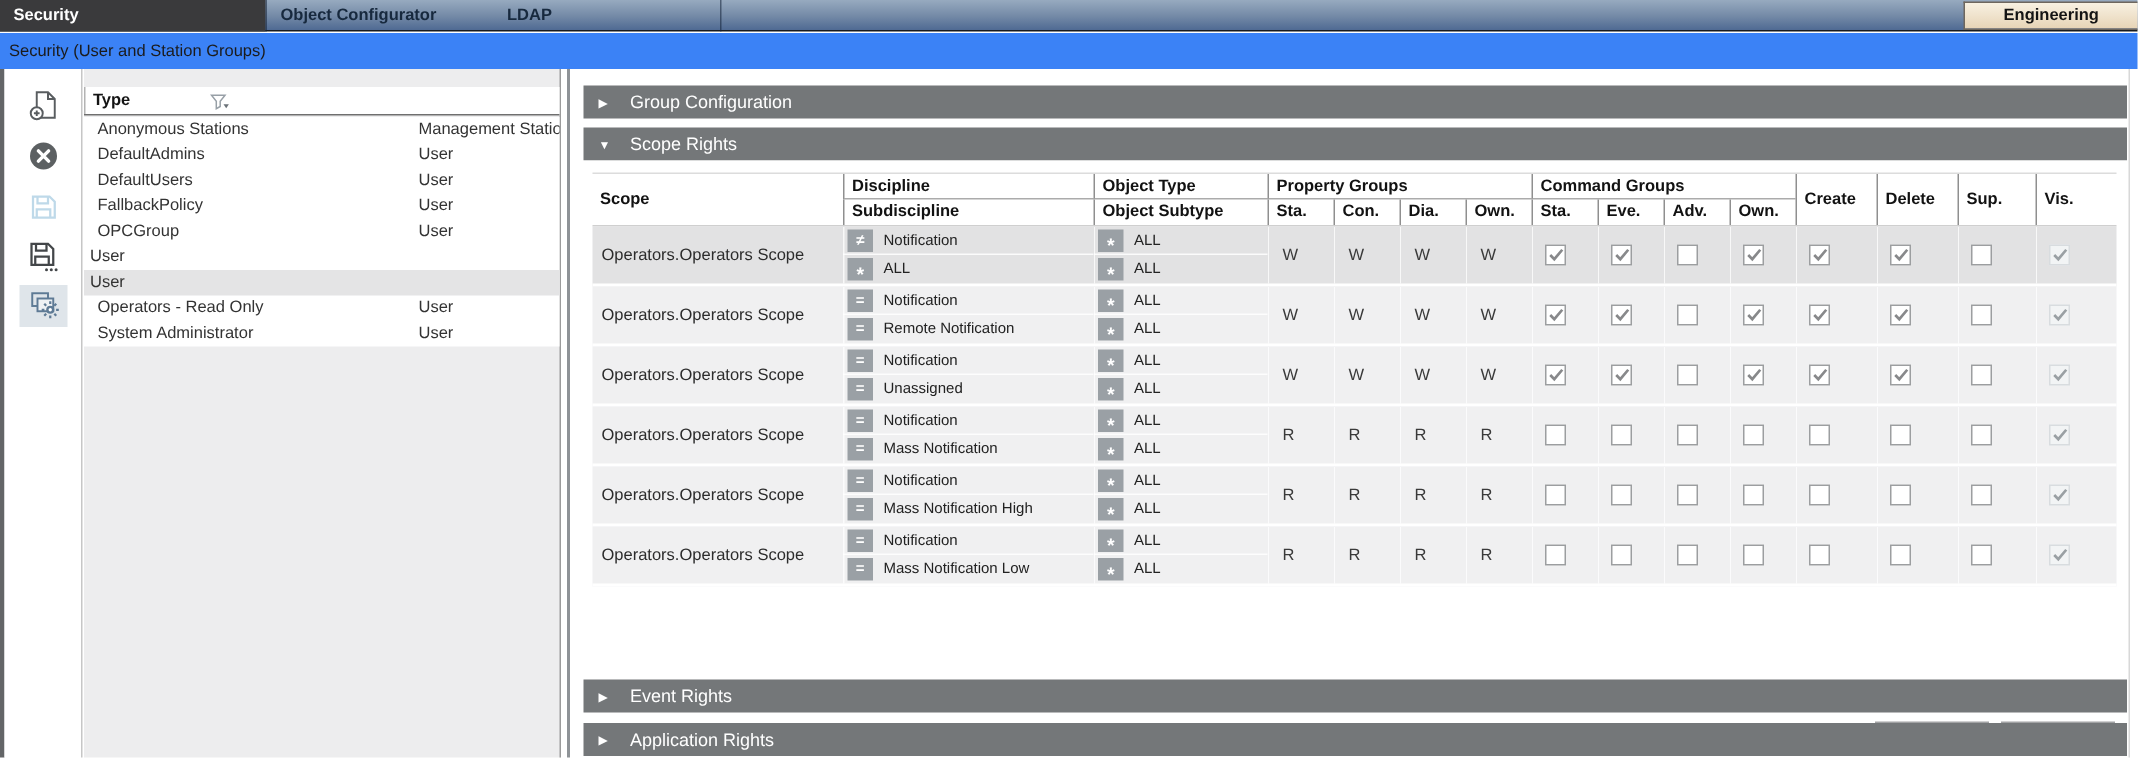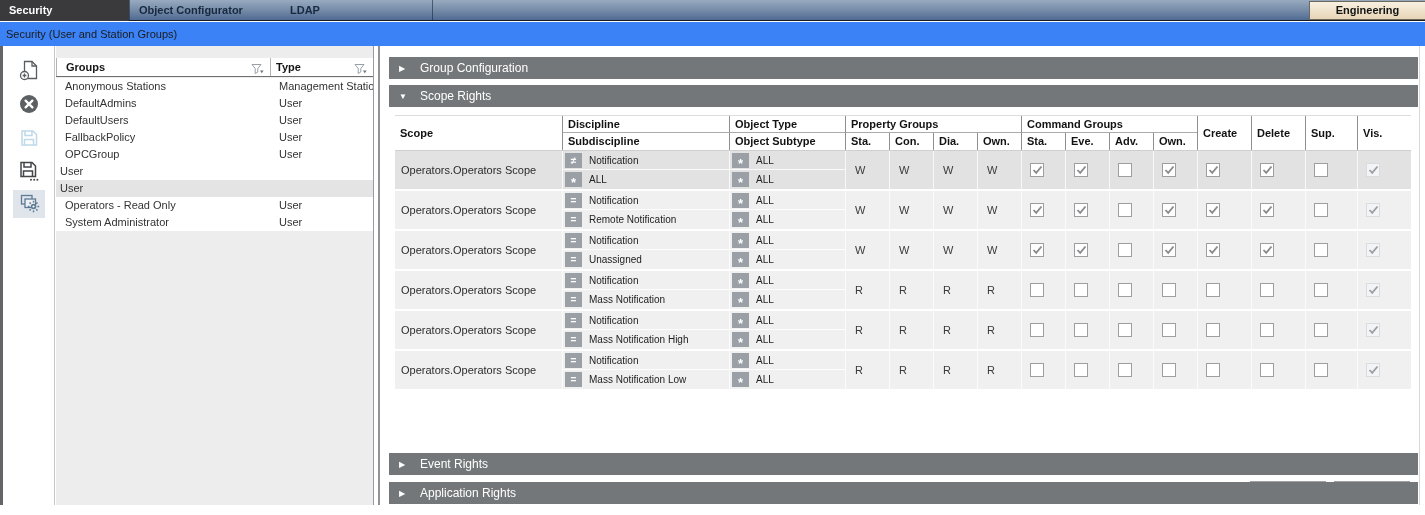--- a/index.html
+++ b/index.html
@@ -5,21 +5,21 @@
   html,body{margin:0;padding:0;width:1425px;height:515px;overflow:hidden;background:#fff;
     font-family:"Liberation Sans","DejaVu Sans",sans-serif;}
   *{box-sizing:border-box;}
 
   
   .tabbar{position:absolute;top:0;left:0;width:1425px;height:21px;
     background:linear-gradient(180deg,#97aabf 0%,#7389a6 55%,#4f6a93 100%);
     border-bottom:1px solid #181a1d;display:flex;}
   .tab{height:21px;line-height:21px;font-size:11px;font-weight:bold;padding-left:9px;
     color:#17293e;cursor:default;}
-  .tab.dark{width:129px;background:#3a3a3c;color:#fff;}
+  .tab.dark{width:177px;background:#3a3a3c;color:#fff;}
   .tab.blue{width:151px;}
   .bsep{border-left:1px solid rgba(18,33,54,.55);}
   .tab-eng{position:absolute;right:0;top:1px;width:116px;height:19px;
     background:linear-gradient(180deg,#f8f1e2,#e7d4b6);
     border:1px solid #6e675e;border-right:none;color:#141414;font-weight:bold;
     font-size:11px;text-align:center;line-height:17px;}
 
   
   .breadcrumb{position:absolute;top:22px;left:0;width:100%;height:24px;background:#3b82f6;
     font-size:11px;color:#1b1b1b;line-height:24px;padding-left:6px;}
@@ -169,27 +169,20 @@
         <path d="M14.8 14.8 l-1.3-1.3 M20.2 20.2 l1.3 1.3 M14.8 20.2 l-1.3 1.3 M20.2 14.8 l1.3-1.3"></path>
       </g>
       <circle cx="17.5" cy="17.5" r="2.7" fill="#5e7a95"></circle>
       <circle cx="17.5" cy="17.5" r="1.1" fill="#fff"></circle>
     </svg></span>
   </div>
 </div>
 
 <div class="groups-panel">
   <div class="gp-header">
-    <div class="gp-hc gp-hc-groups">
-      <span>Groups</span>
-      <span class="fico"><svg width="13" height="12" viewBox="0 0 13 12">
-        <path d="M1 1.5 H10 L6.8 5.5 V9 L4.2 10.5 V5.5 Z" fill="none" stroke="#98a0a7" stroke-width="1"></path>
-        <path d="M9 7.5 L12.6 7.5 L10.8 10.2 Z" fill="#6b7278"></path>
-      </svg></span>
-    </div>
     <div class="gp-hc gp-hc-type">
       <span>Type</span>
       <span class="fico"><svg width="13" height="12" viewBox="0 0 13 12">
         <path d="M1 1.5 H10 L6.8 5.5 V9 L4.2 10.5 V5.5 Z" fill="none" stroke="#98a0a7" stroke-width="1"></path>
         <path d="M9 7.5 L12.6 7.5 L10.8 10.2 Z" fill="#6b7278"></path>
       </svg></span>
     </div>
   </div>
   <div class="gp-rows" id="gp-rows">
       <div class="gp-row">

